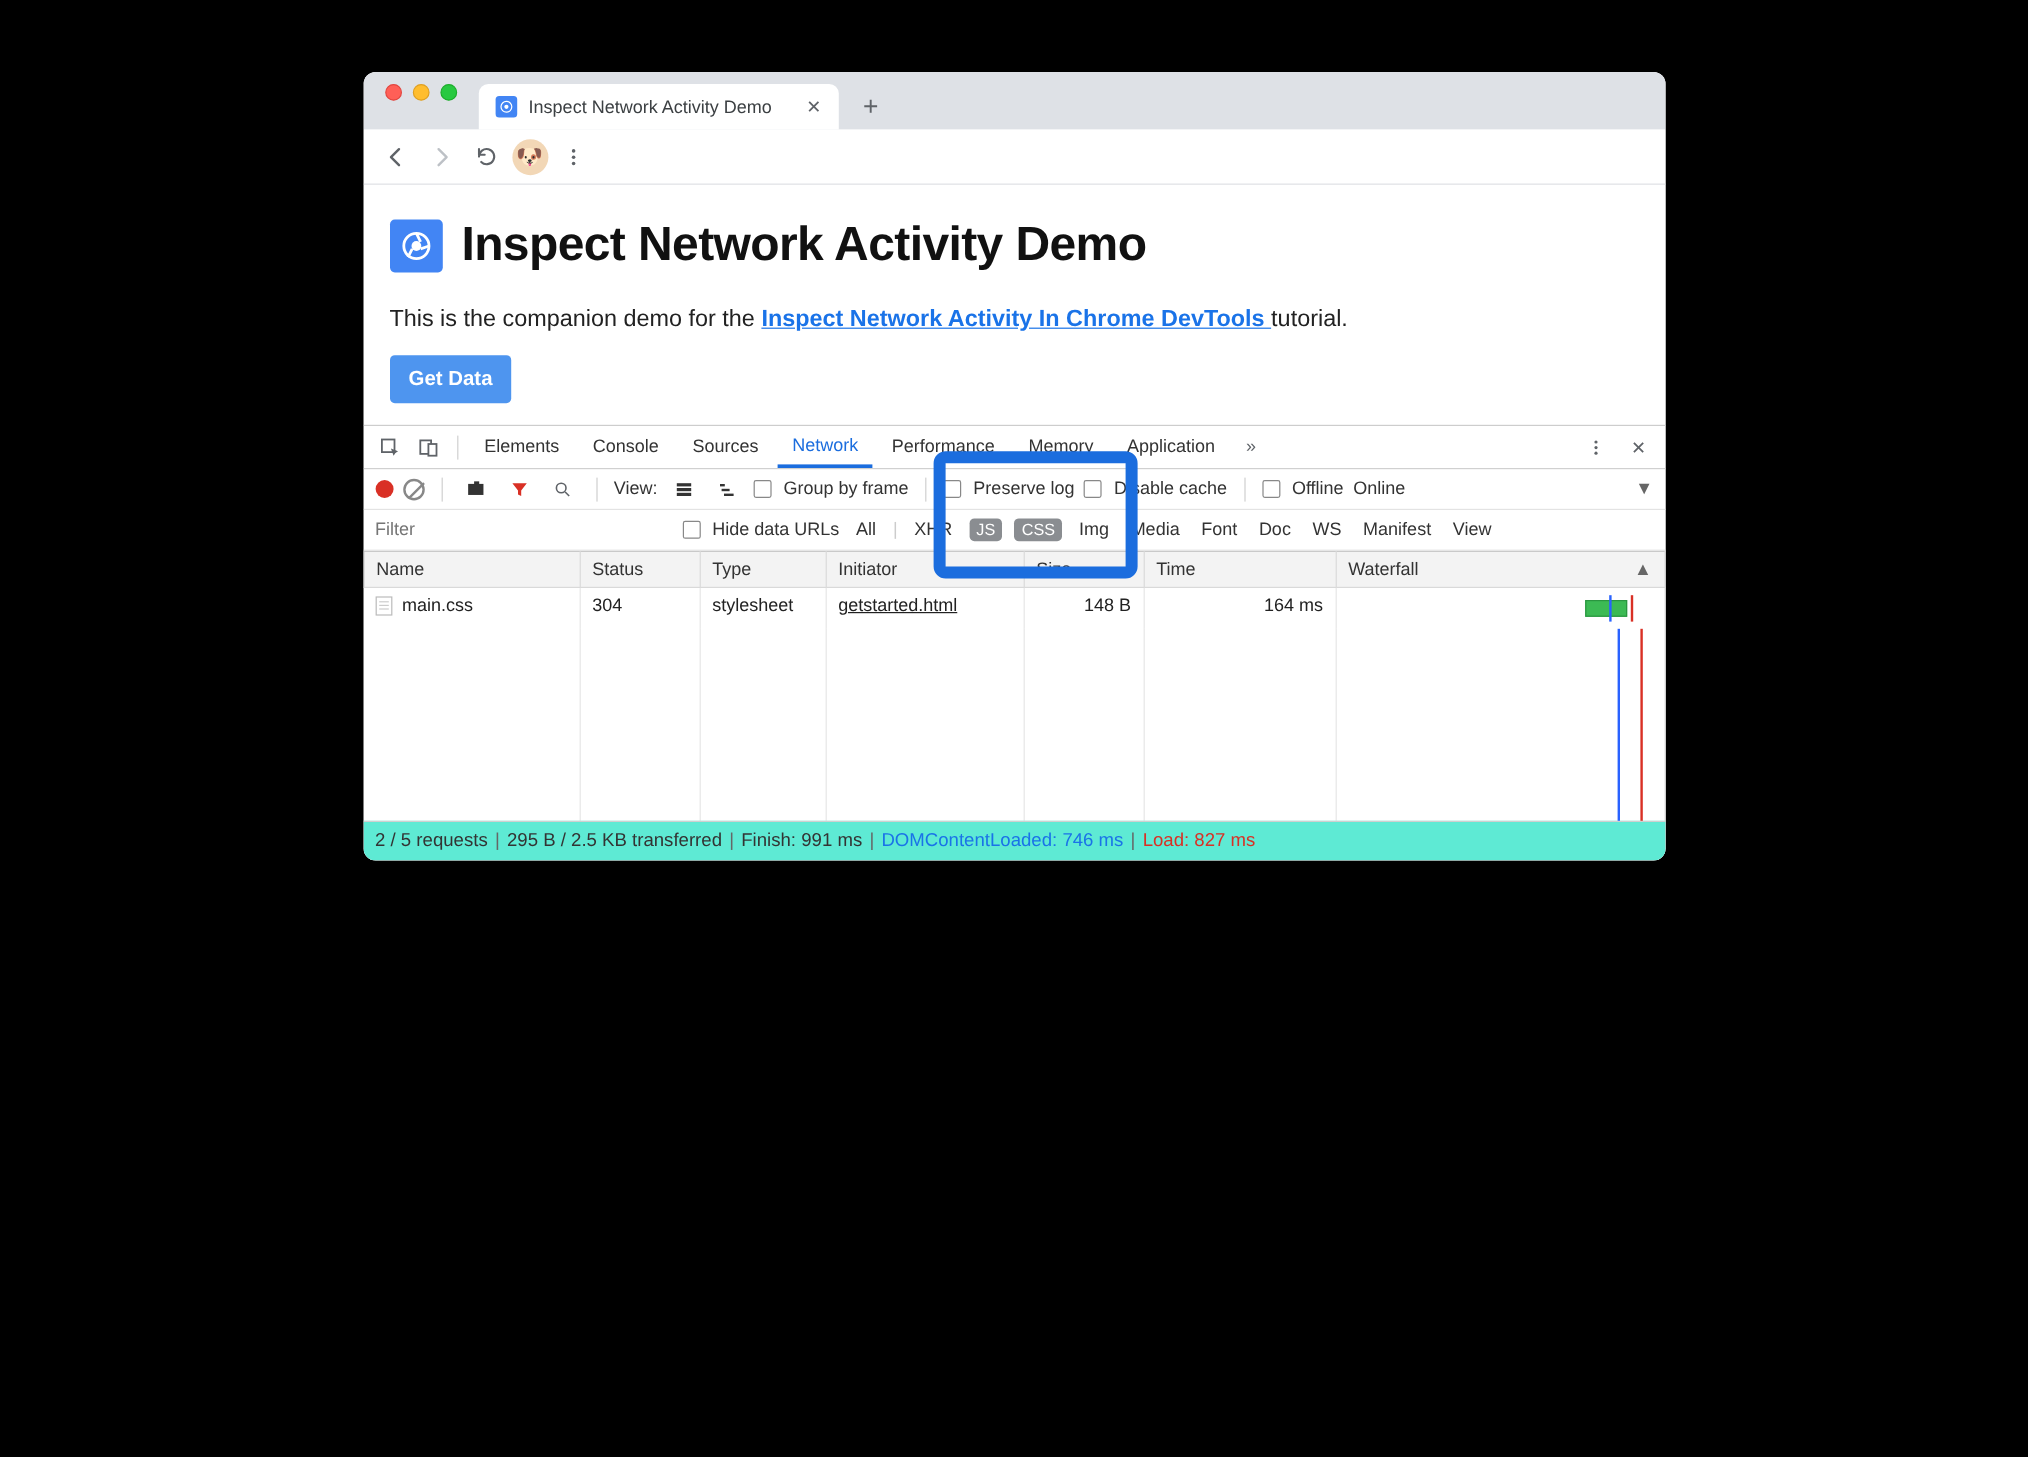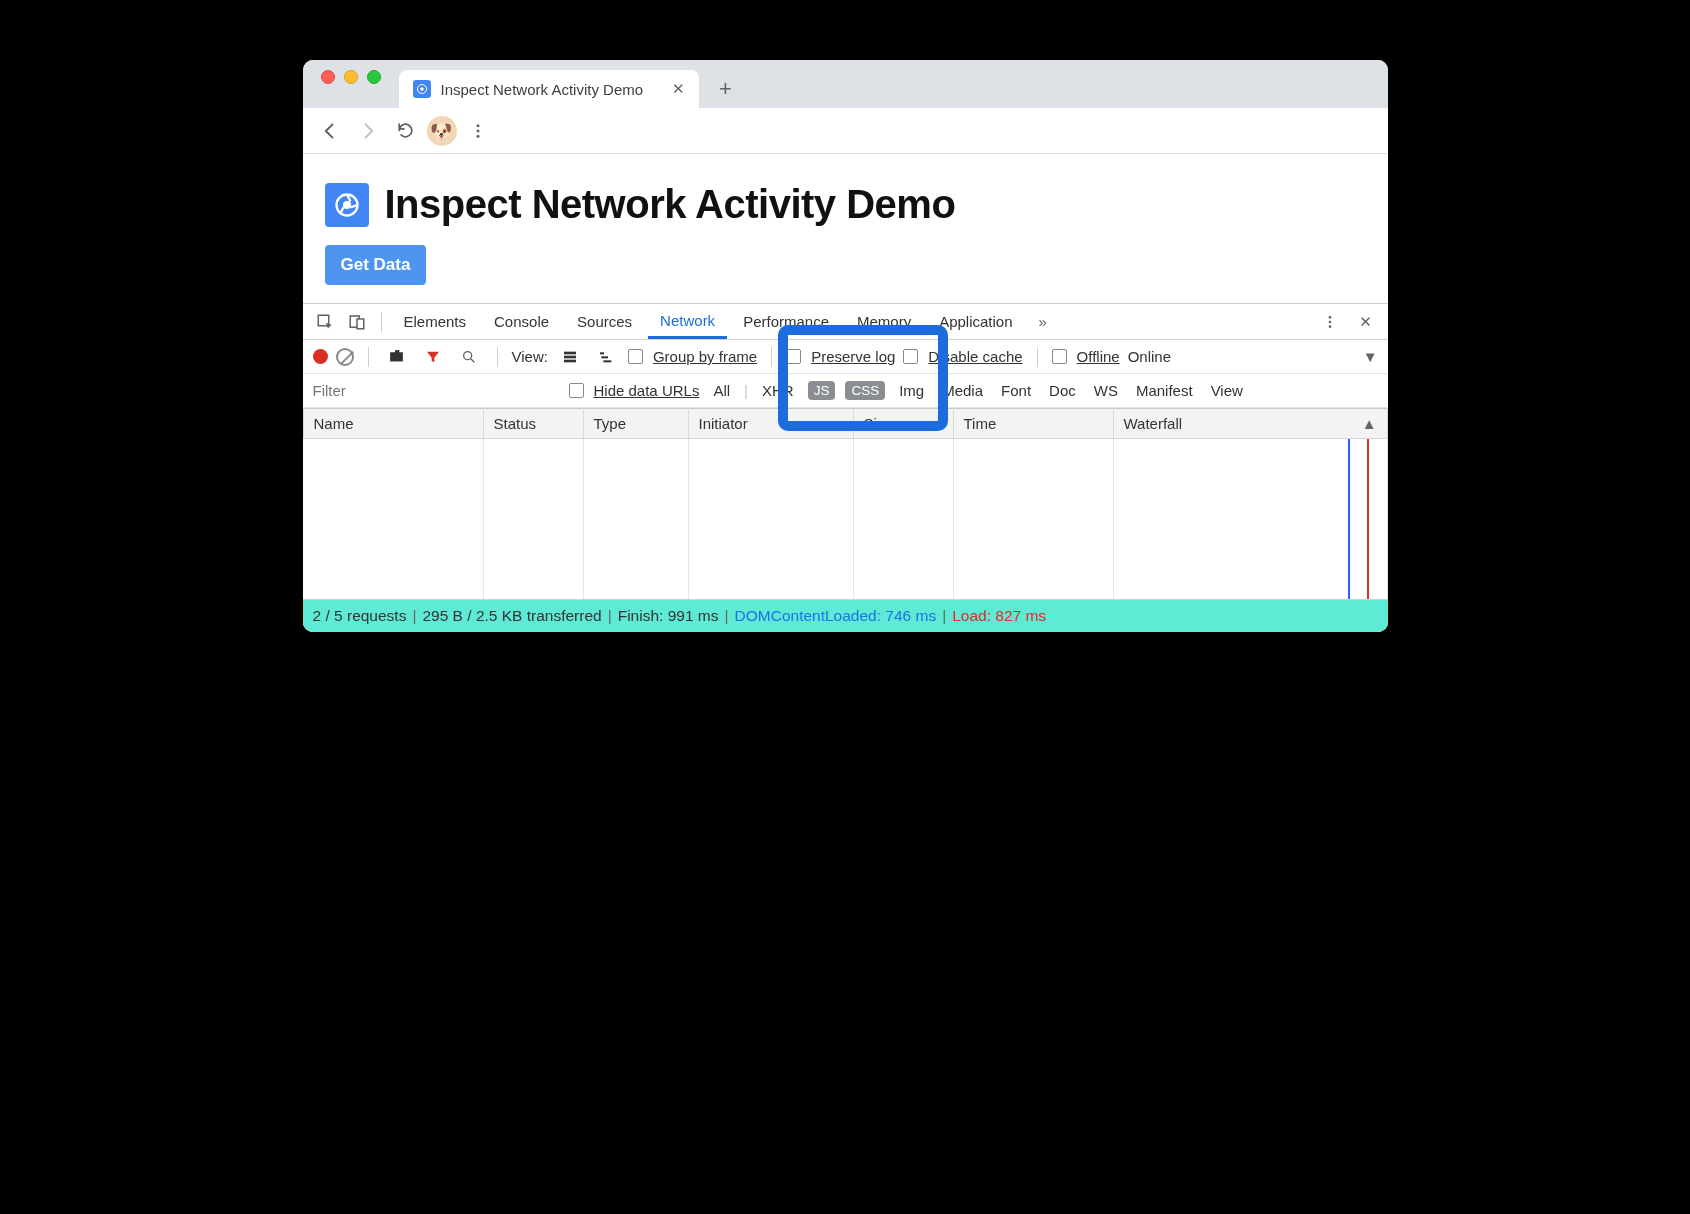--- a/index.html
+++ b/index.html
@@ -109,21 +109,21 @@
   .dt-right{margin-left:auto;display:flex;align-items:center;gap:8px;}
   .dt-toolbar{
     display:flex;align-items:center;height:34px;border-bottom:1px solid #e3e3e3;
     padding:0 10px;gap:8px;font-size:15px;color:#333;position:relative;
   }
   .rec{width:15px;height:15px;border-radius:50%;background:#d93025;}
   .ban{width:18px;height:18px;border:2px solid #888;border-radius:50%;position:relative;}
   .ban::after{content:"";position:absolute;width:2px;height:18px;background:#888;left:8px;top:-1px;transform:rotate(45deg);}
   .funnel{color:#d93025;}
   .cb{width:15px;height:15px;border:1.5px solid #888;border-radius:2px;display:inline-block;margin-right:4px;flex:none;}
-  .toolbar-group{display:flex;align-items:center;gap:6px;text-decoration:underline;}
+  .toolbar-group{display:flex;align-items:center;gap:6px;}
   .dt-filterbar{
     display:flex;align-items:center;height:34px;border-bottom:1px solid #e3e3e3;
     padding:0 6px;gap:10px;font-size:15px;color:#333;position:relative;
   }
   .filter-input{
     border:none;outline:none;font-size:15px;color:#777;padding:4px 4px;width:250px;
   }
   .ftype{padding:2px 4px;cursor:pointer;}
   .ftype.pill{background:#8a8d91;color:#fff;border-radius:4px;padding:2px 6px;font-weight:500;font-size:13.5px;}
   .highlight-box{
@@ -221,20 +221,23 @@
     <div class="page-head">
       <div class="page-logo">
         <svg viewBox="0 0 24 24">
             <circle cx="12" cy="12" r="9" fill="none" stroke="#fff" stroke-width="2"></circle>
             <circle cx="12" cy="12" r="3.5" fill="#fff"></circle>
             <path d="M12 3l3 6M21 12l-6 2M6 20l3-6" stroke="#fff" stroke-width="2"></path>
           </svg>
       </div>
       <h1>Inspect Network Activity Demo</h1>
     </div>
+    <p>
+      <span>This is the companion demo for the </span><a href="#">Inspect Network Activity In Chrome DevTools </a><span>tutorial.</span>
+    </p>
     <button class="btn">Get Data</button>
   </div>
 
   <div class="devtools">
 
     <div class="dt-tabs">
       <div class="dt-iconbtn">
         <svg width="18" height="18" viewBox="0 0 24 24">
             <rect x="3" y="3" width="14" height="14" fill="none" stroke="#5f6368" stroke-width="2"></rect>
             <path d="M13 13l8 3-3 2-2 3z" fill="#5f6368"></path>
@@ -353,20 +356,35 @@
           <th class="col-name">Name</th>
           <th class="col-status">Status</th>
           <th class="col-type">Type</th>
           <th class="col-init">Initiator</th>
           <th class="col-size">Size</th>
           <th class="col-time">Time</th>
           <th class="col-wf"><span>Waterfall</span><span class="sort-arrow">▲</span></th>
         </tr>
       </thead>
       <tbody>
+        <tr>
+          <td class="col-name"><span class="fileicon"></span><span>main.css</span></td>
+          <td class="col-status">304</td>
+          <td class="col-type">stylesheet</td>
+          <td class="col-init"><span class="initiator">getstarted.html</span></td>
+          <td class="col-size">148 B</td>
+          <td class="col-time">164 ms</td>
+          <td class="col-wf">
+              <div class="waterfall-cell">
+            <div class="wf-bar" style="left:78%;width:14%"></div>
+            <div class="wf-line-blue" style="left:86%"></div>
+            <div class="wf-line-red" style="left:93%"></div>
+          </div>
+            </td>
+        </tr>
         <tr style="height:160px">
           <td class="col-name"></td>
             <td class="col-status"></td>
             <td class="col-type"></td>
           <td class="col-init"></td>
             <td class="col-size"></td>
             <td class="col-time"></td>
           <td class="col-wf" style="position:relative">
             <div class="wf-line-blue" style="left:86%"></div>
             <div class="wf-line-red" style="left:93%"></div>

